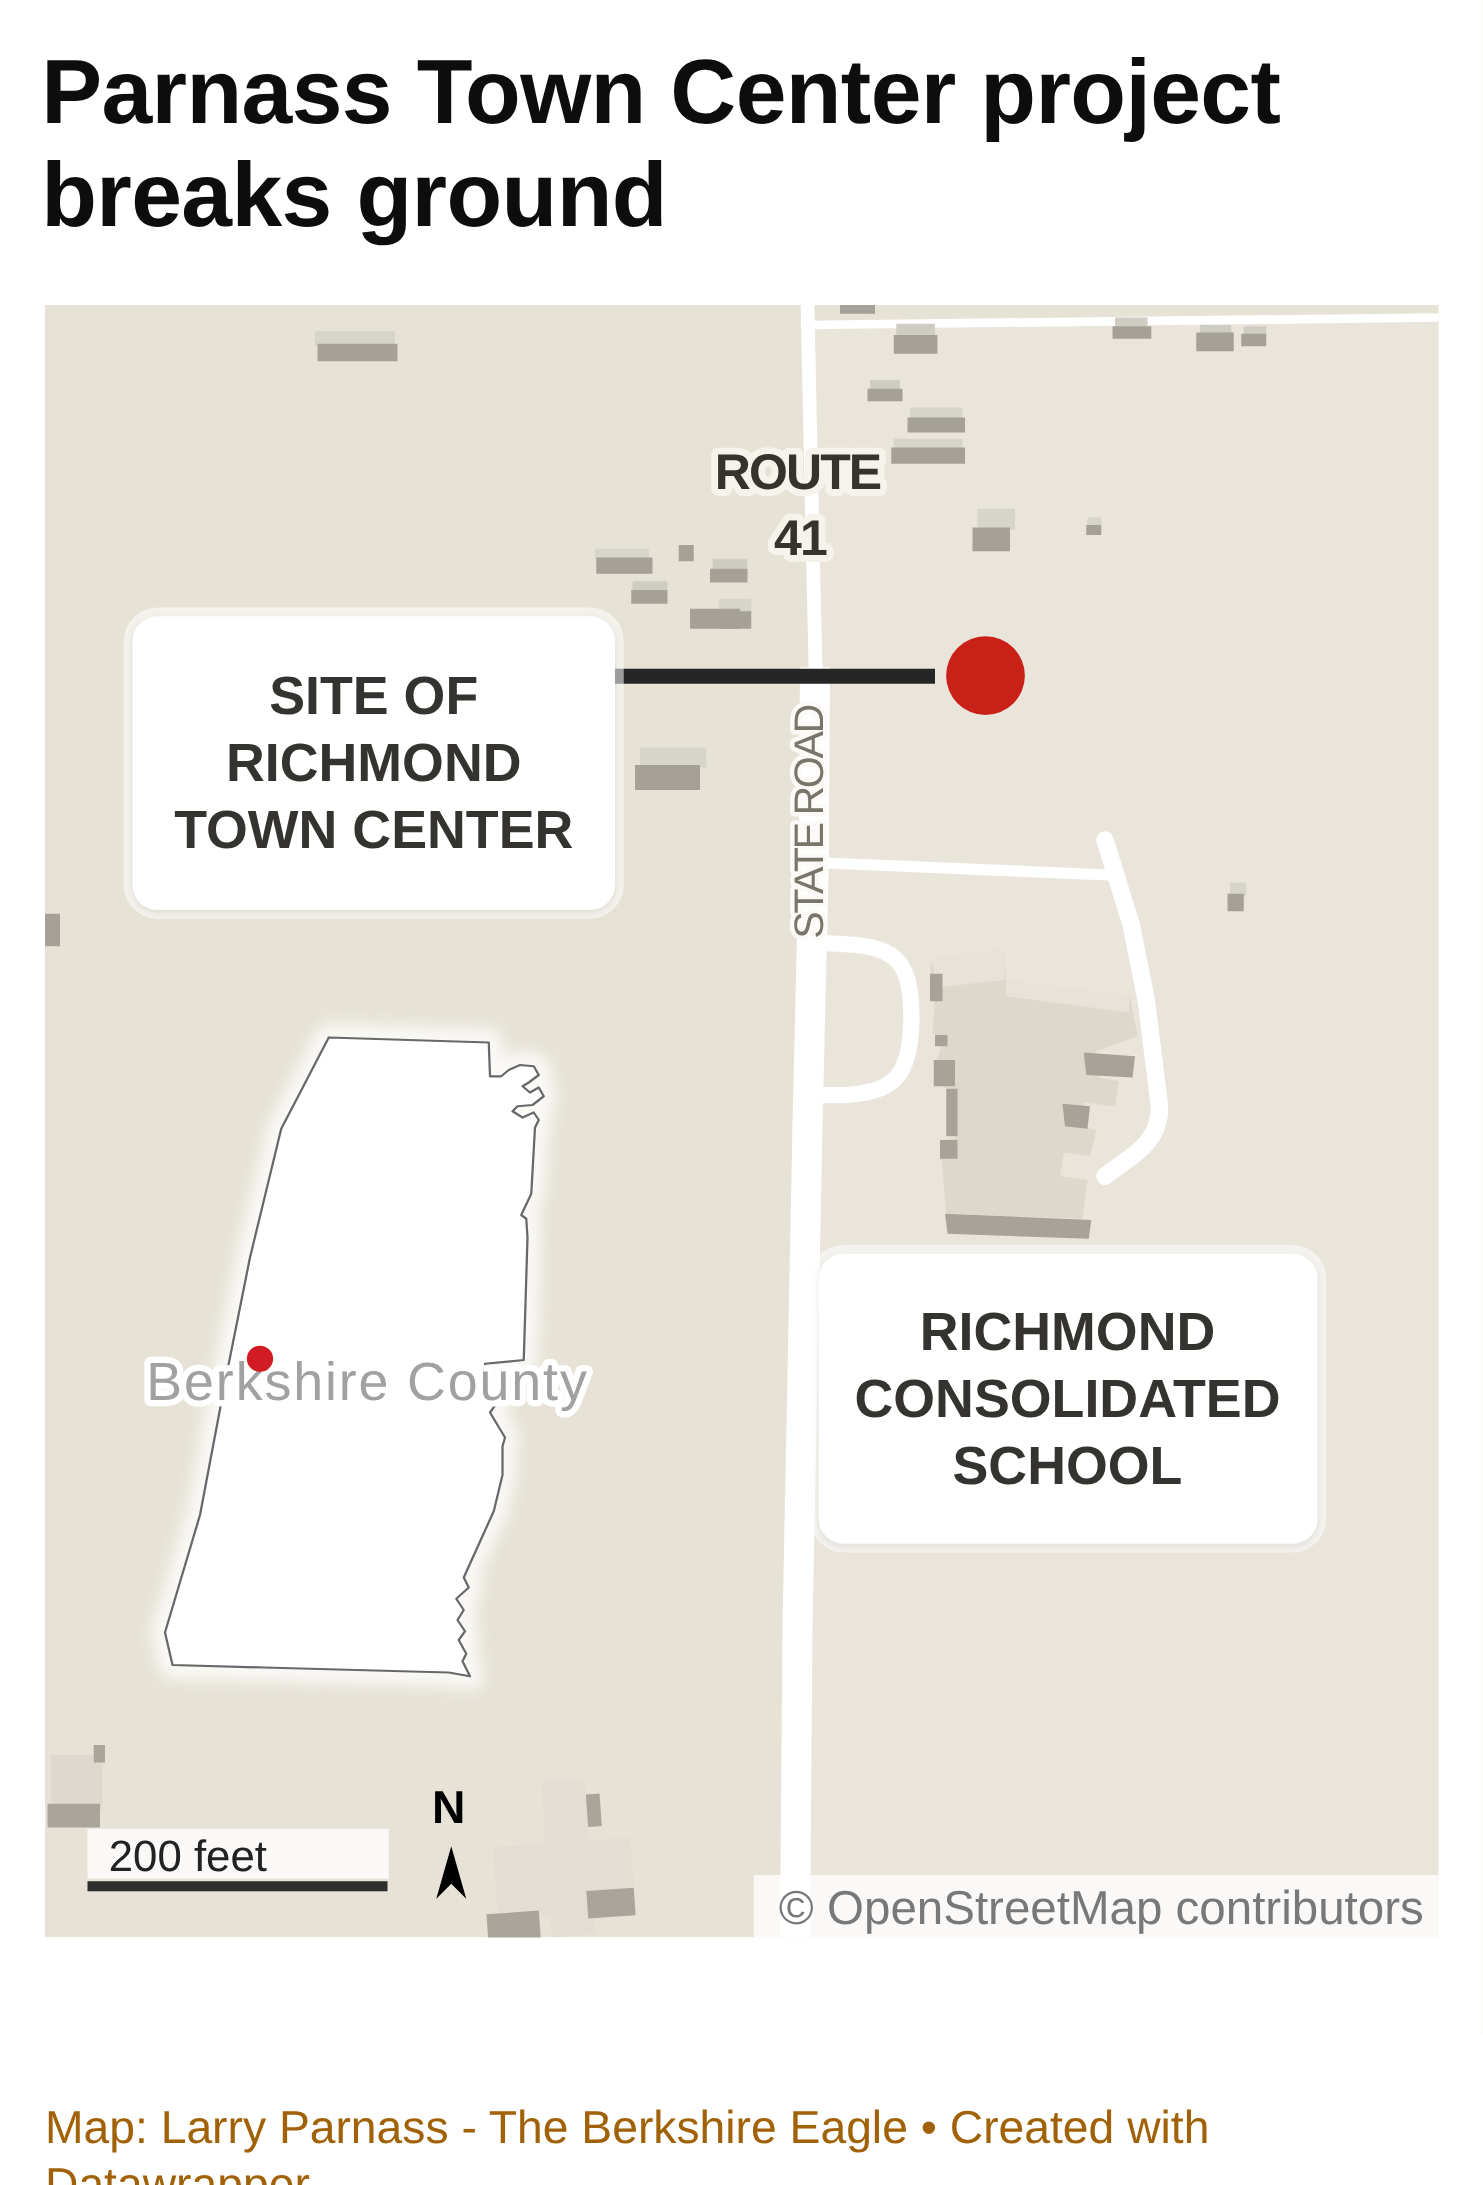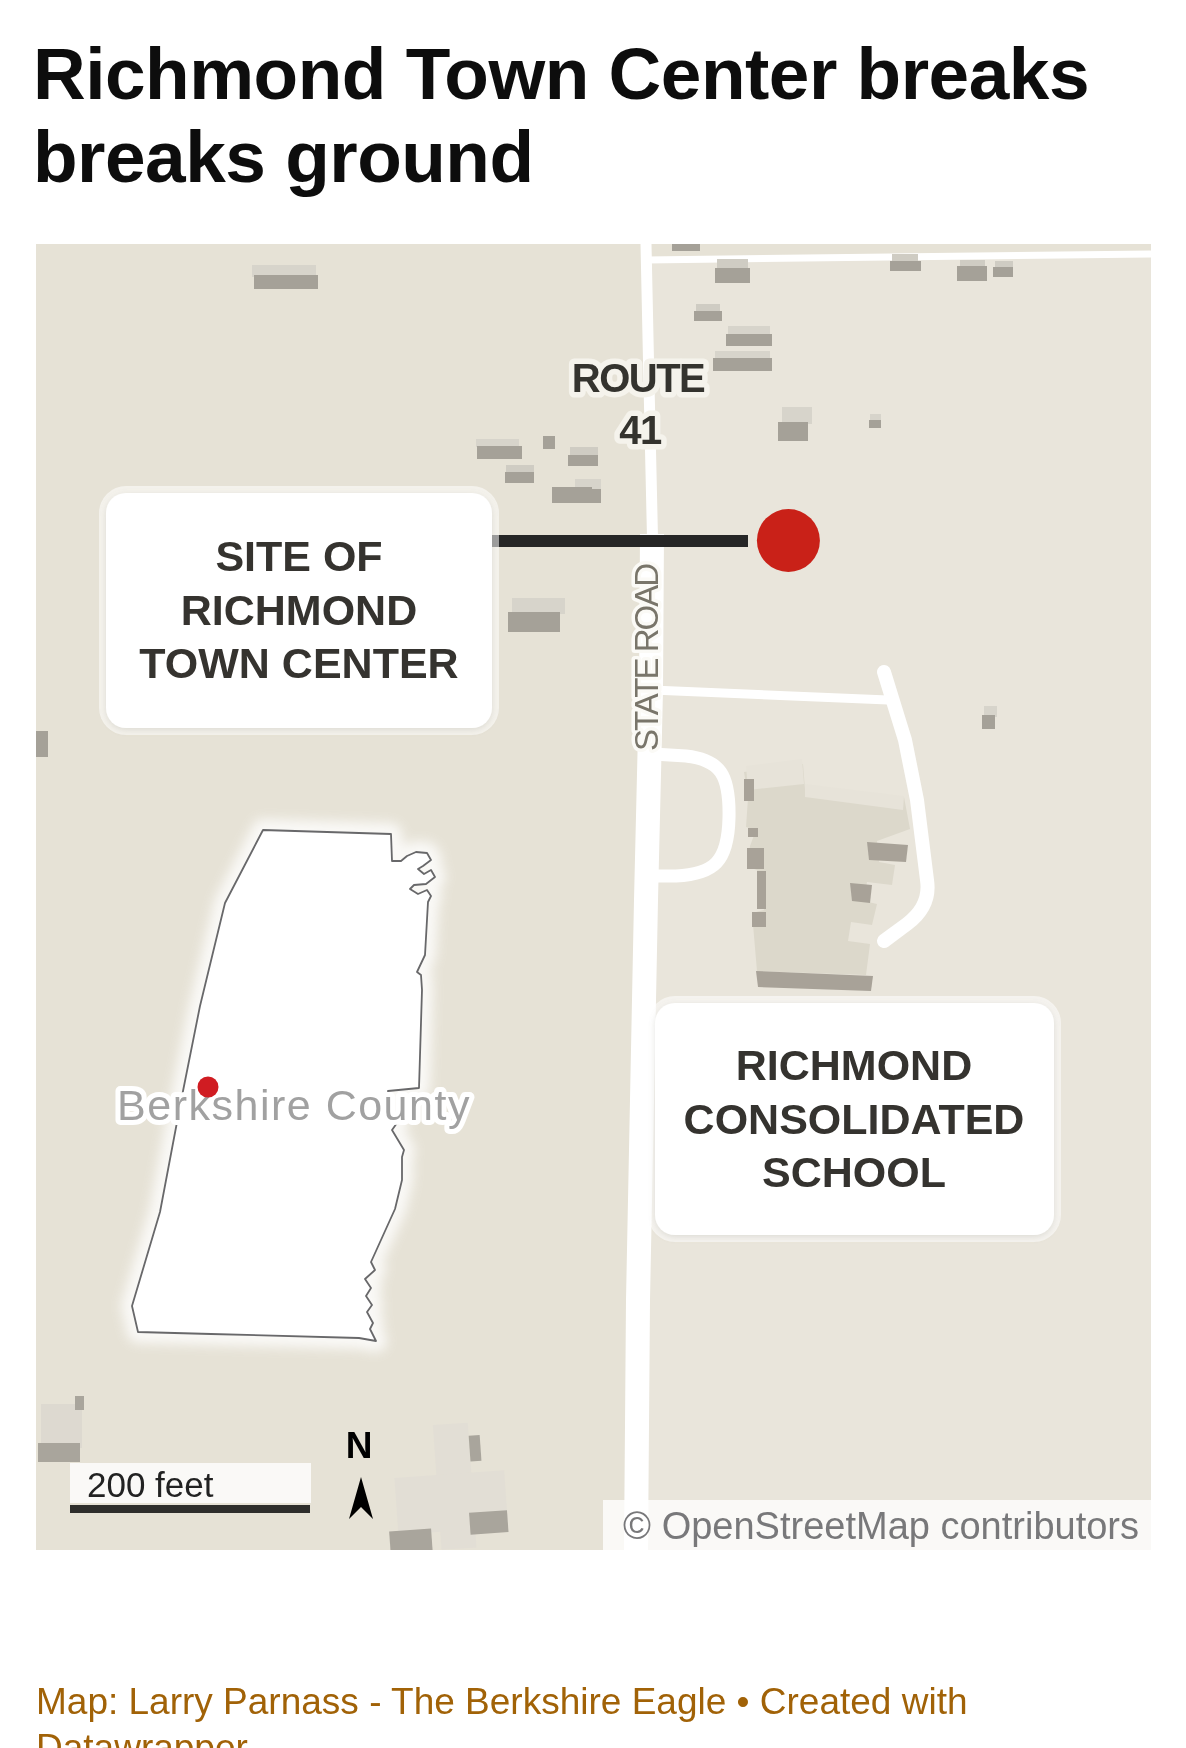--- a/index.html
+++ b/index.html
@@ -4,21 +4,21 @@
 <style>
   html,body{margin:0;padding:0;background:#fff;}
   body{width:1186px;height:1748px;position:relative;font-family:"Liberation Sans",sans-serif;overflow:hidden;}
   .title{position:absolute;left:33px;top:32px;width:1130px;font-size:73px;font-weight:700;line-height:83px;color:#0d0d0d;letter-spacing:-0.5px;}
   .mapwrap{position:absolute;left:36px;top:244px;width:1115px;height:1306px;}
   .footer{position:absolute;left:36px;top:1679px;width:1010px;font-size:37px;line-height:46px;color:#a16207;}
 </style>
 </head>
 <body>
 
-<div class="title">Richmond Town Center breaks breaks ground</div>
+<div class="title">Parnass Town Center project breaks ground</div>
 
 <div class="mapwrap">
 <svg width="1115" height="1306" viewBox="0 0 1115 1306" xmlns="http://www.w3.org/2000/svg">
   <defs>
     <filter id="blur8" x="-50%" y="-50%" width="200%" height="200%">
           <feGaussianBlur stdDeviation="6"></feGaussianBlur>
         </filter>
     <filter id="boxshadow" x="-20%" y="-20%" width="140%" height="140%">
       <feDropShadow dx="0" dy="2" stdDeviation="3" flood-color="#8a8878" flood-opacity="0.22"></feDropShadow>
     </filter>

